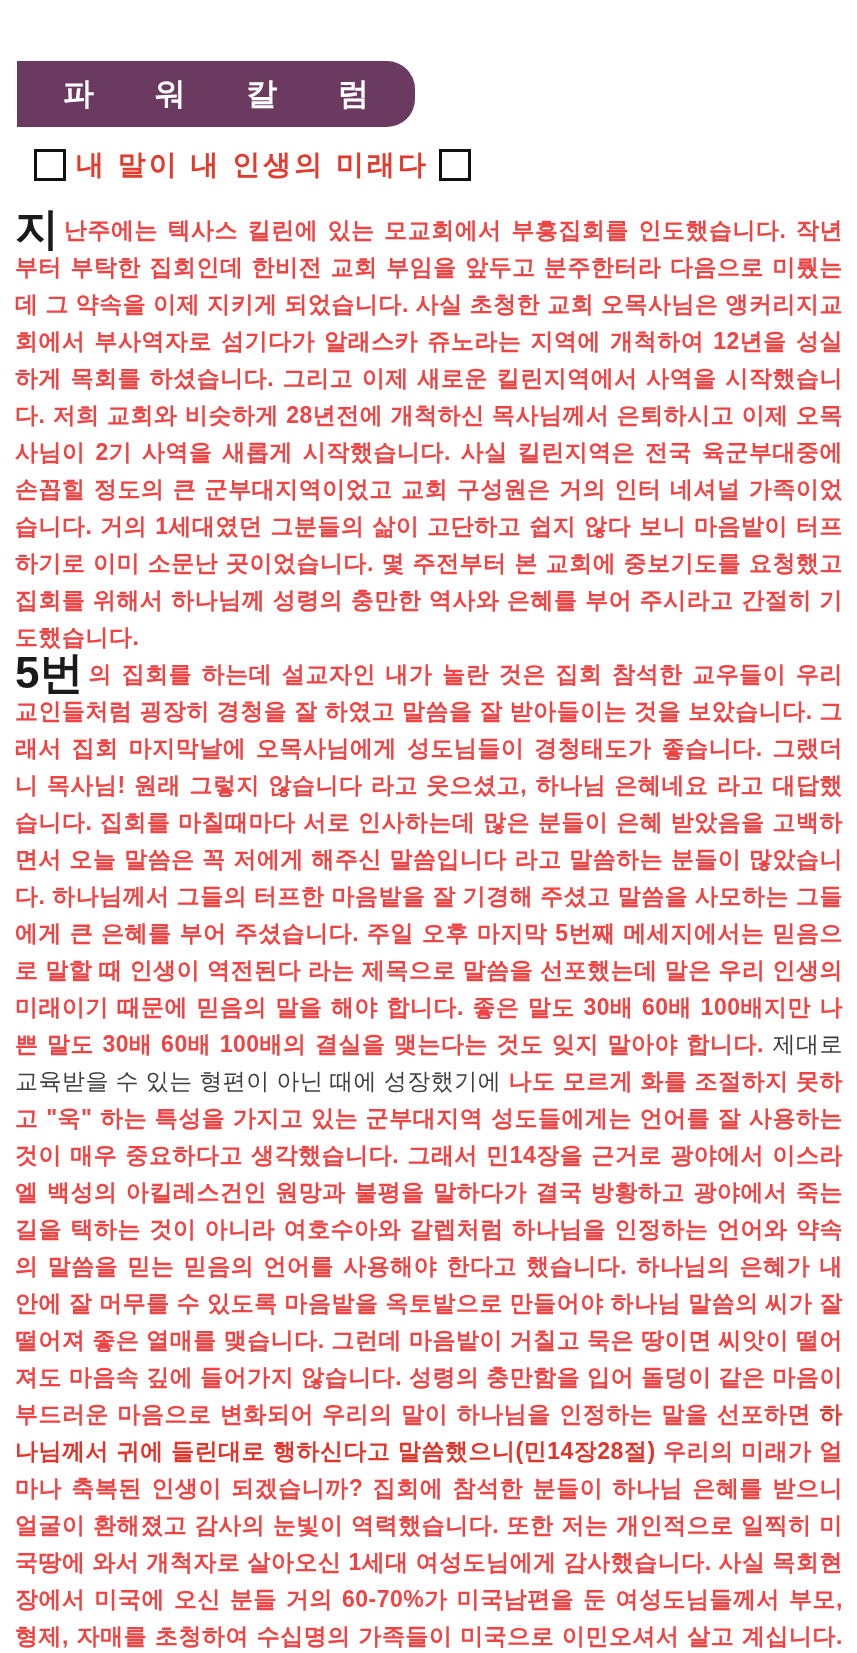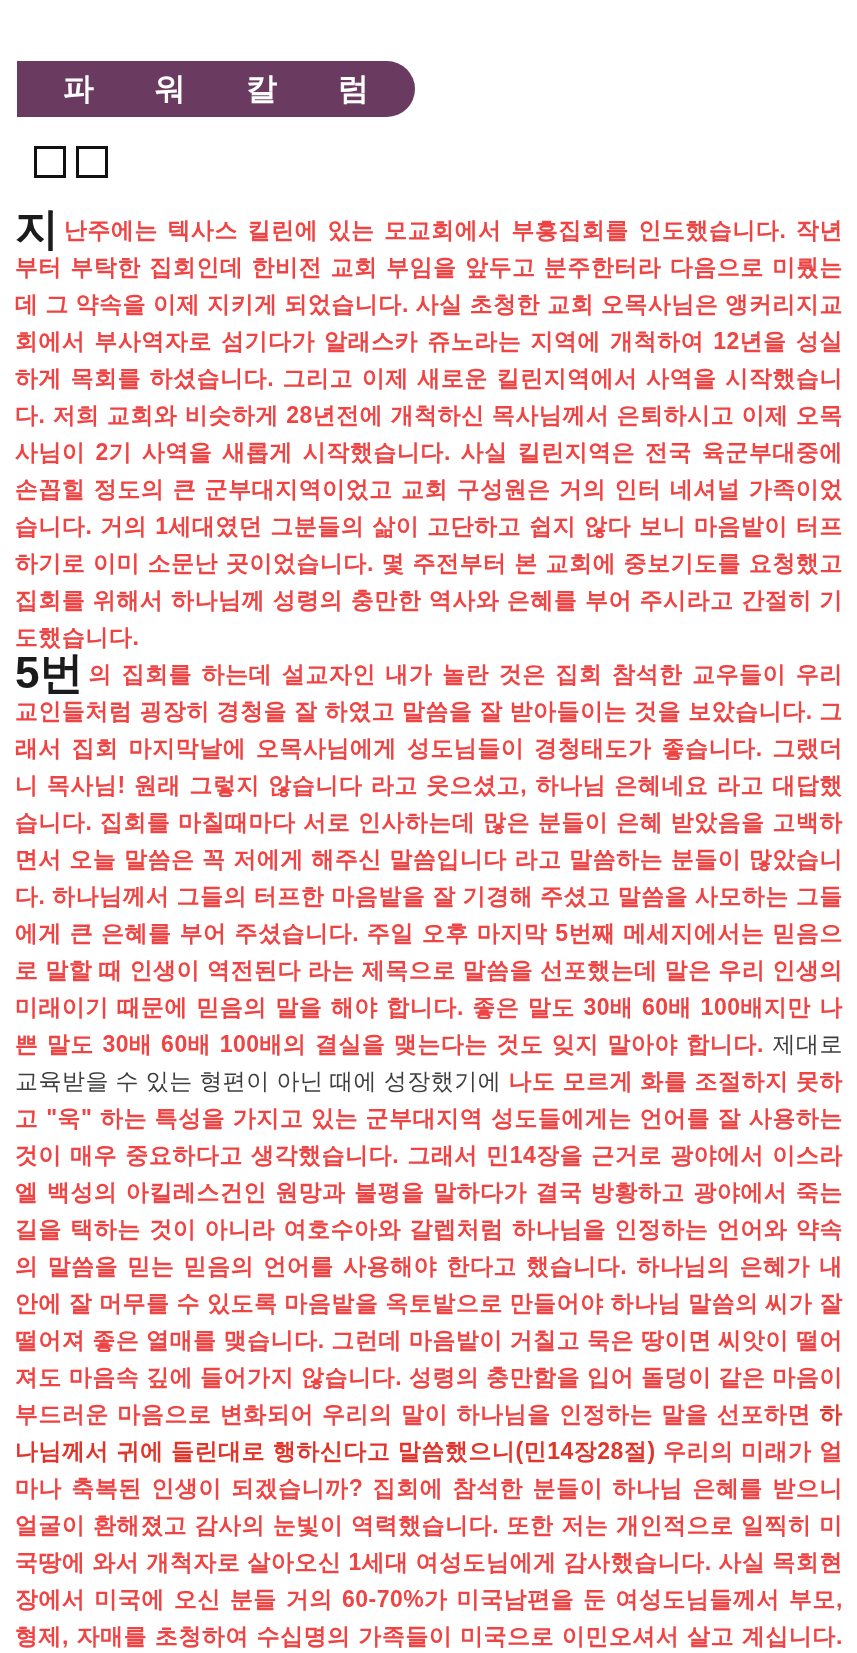--- a/index.html
+++ b/index.html
@@ -13,21 +13,21 @@
     position: relative;
     font-family: "Liberation Sans", "DejaVu Sans", sans-serif;
     overflow: hidden;
   }
   
   .banner {
     position: absolute;
     left: 17px;
     top: 61px;
     width: 398px;
-    height: 56px;
+    height: 66px;
     background: #6a3a61;
     border-radius: 0 28px 28px 0;
     display: flex;
     align-items: center;
     justify-content: center;
   }
   .banner-label {
     color: #ffffff;
     font-size: 31px;
     font-weight: 600;
@@ -100,19 +100,20 @@
 </style>
 </head>
 <body>
 
 <div class="banner">
   <span class="banner-label">파 워 칼 럼</span>
 </div>
 
 <div class="title-row">
   <span class="square-bullet"><span class="inner"></span></span>
+  <span class="title-text">내 말이 내 인생의 미래다</span>
   <span class="square-bullet"><span class="inner"></span></span>
 </div>
 
 <div class="article" id="article">
     <p><span class="dropcap">지</span><span class="seg-normal">난주에는 텍사스 킬린에 있는 모교회에서 부흥집회를 인도했습니다. 작년부터 부탁한 집회인데 한비전 교회 부임을 앞두고 분주한터라 다음으로 미뤘는데 그 약속을 이제 지키게 되었습니다. 사실 초청한 교회 오목사님은 앵커리지교회에서 부사역자로 섬기다가 알래스카 쥬노라는 지역에 개척하여 12년을 성실하게 목회를 하셨습니다. 그리고 이제 새로운 킬린지역에서 사역을 시작했습니다. 저희 교회와 비슷하게 28년전에 개척하신 목사님께서 은퇴하시고 이제 오목사님이 2기 사역을 새롭게 시작했습니다. 사실 킬린지역은 전국 육군부대중에 손꼽힐 정도의 큰 군부대지역이었고 교회 구성원은 거의 인터 네셔널 가족이었습니다. 거의 1세대였던 그분들의 삶이 고단하고 쉽지 않다 보니 마음밭이 터프하기로 이미 소문난 곳이었습니다. 몇 주전부터 본 교회에 중보기도를 요청했고 집회를 위해서 하나님께 성령의 충만한 역사와 은혜를 부어 주시라고 간절히 기도했습니다.</span></p>
     <p><span class="dropcap">5번</span><span class="seg-normal">의 집회를 하는데 설교자인 내가 놀란 것은 집회 참석한 교우들이 우리 교인들처럼 굉장히 경청을 잘 하였고 말씀을 잘 받아들이는 것을 보았습니다. 그래서 집회 마지막날에 오목사님에게 성도님들이 경청태도가 좋습니다. 그랬더니 목사님! 원래 그렇지 않습니다 라고 웃으셨고, 하나님 은혜네요 라고 대답했습니다. 집회를 마칠때마다 서로 인사하는데 많은 분들이 은혜 받았음을 고백하면서 오늘 말씀은 꼭 저에게 해주신 말씀입니다 라고 말씀하는 분들이 많았습니다. 하나님께서 그들의 터프한 마음밭을 잘 기경해 주셨고 말씀을 사모하는 그들에게 큰 은혜를 부어 주셨습니다. 주일 오후 마지막 5번째 메세지에서는 믿음으로 말할 때 인생이 역전된다 라는 제목으로 말씀을 선포했는데 말은 우리 인생의 미래이기 때문에 믿음의 말을 해야 합니다. 좋은 말도 30배 60배 100배지만 나쁜 말도 30배 60배 100배의 결실을 맺는다는 것도 잊지 말아야 합니다. </span><span class="seg-serif">제대로 교육받을 수 있는 형편이 아닌 때에 성장했기에</span><span class="seg-normal"> 나도 모르게 화를 조절하지 못하고 "욱" 하는 특성을 가지고 있는 군부대지역 성도들에게는 언어를 잘 사용하는 것이 매우 중요하다고 생각했습니다. 그래서 민14장을 근거로 광야에서 이스라엘 백성의 아킬레스건인 원망과 불평을 말하다가 결국 방황하고 광야에서 죽는 길을 택하는 것이 아니라 여호수아와 갈렙처럼 하나님을 인정하는 언어와 약속의 말씀을 믿는 믿음의 언어를 사용해야 한다고 했습니다. 하나님의 은혜가 내 안에 잘 머무를 수 있도록 마음밭을 옥토밭으로 만들어야 하나님 말씀의 씨가 잘 떨어져 좋은 열매를 맺습니다. 그런데 마음밭이 거칠고 묵은 땅이면 씨앗이 떨어져도 마음속 깊에 들어가지 않습니다. 성령의 충만함을 입어 돌덩이 같은 마음이 부드러운 마음으로 변화되어 우리의 말이 하나님을 인정하는 말을 선포하면 </span><span class="seg-red">하나님께서 귀에 들린대로 행하신다고 말씀했으니(민14장28절)</span><span class="seg-normal"> 우리의 미래가 얼마나 축복된 인생이 되겠습니까? 집회에 참석한 분들이 하나님 은혜를 받으니 얼굴이 환해졌고 감사의 눈빛이 역력했습니다. 또한 저는 개인적으로 일찍히 미국땅에 와서 개척자로 살아오신 1세대 여성도님에게 감사했습니다. 사실 목회현장에서 미국에 오신 분들 거의 60-70%가 미국남편을 둔 여성도님들께서 부모, 형제, 자매를 초청하여 수십명의 가족들이 미국으로 이민오셔서 살고 계십니다. 그분들은 요셉과 같은 미국 이민자들의 선구자요, 개척자요, 애국자라고 생각합니다. 아무튼 28년 전에 척박한 땅에서 교회를 세우고 복음을 전하신 원로목사님과 성도님들 그리고 새롭게 2기 사역을 시작하는 오목사님 내외분, 집회를 위해 늘 중보기도 해주신 한비전 교우들을 축복합니다. 하나님을 믿는 이 땅의 모든 성도가 천국 언어, 믿음의 언어를 사용하여 그 말을 들으신 하나님께서 귀에 들린대로 행하시는 하나님 기대하며 믿음으로 사는 성도님들이 되시기를 축복합니다.</span></p>
   </div>
 
 </body></html>

